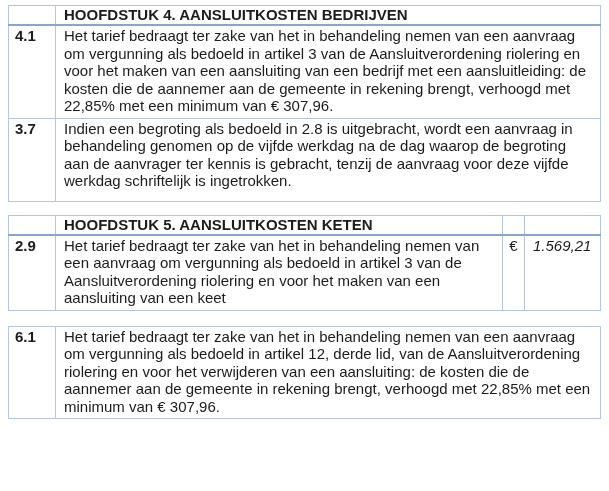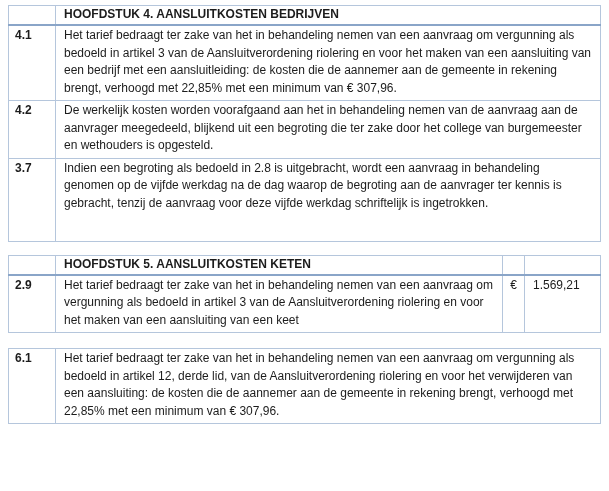--- a/index.html
+++ b/index.html
@@ -20,21 +20,21 @@
   table.tariff {
     border-collapse: collapse;
     table-layout: fixed;
     width: 593px;
   }
   table.tariff.t1 { margin-bottom: 13px; }
   table.tariff.t2 { margin-bottom: 15px; }
   td, th {
     border: 1px solid #b5c6dc;
     vertical-align: top;
-    font-size: 12px;
+    font-size: 15px;
     line-height: 17.5px;
     padding: 1px 8px 3px 8px;
     overflow: hidden;
   }
   th {
     text-align: left;
     font-weight: bold;
     border-bottom: 2px solid #8aa5c8;
     padding-top: 0;
     padding-bottom: 1px;
@@ -46,20 +46,21 @@
     padding-left: 6px;
   }
   td.cur {
     text-align: center;
     padding-left: 2px;
     padding-right: 2px;
   }
   td.amt {
     text-align: right;
     padding-right: 22px;
+    font-style: italic;
   }
   tr.tall-row td { height: 78px; }
   col.c-num { width: 47px; }
   col.c-cur { width: 22px; }
   col.c-amt { width: 76px; }
 </style>
 </head>
 <body>
 
 <div class="page">
@@ -70,24 +71,20 @@
         <col>
       </colgroup>
     <tbody>
         <tr>
       <th></th>
       <th>HOOFDSTUK 4. AANSLUITKOSTEN BEDRIJVEN</th>
     </tr>
     <tr>
       <td class="num">4.1</td>
       <td>Het tarief bedraagt ter zake van het in behandeling nemen van een aanvraag om vergunning als bedoeld in artikel 3 van de Aansluitverordening riolering en voor het maken van een aansluiting van een bedrijf met een aansluitleiding: de kosten die de aannemer aan de gemeente in rekening brengt, verhoogd met 22,85% met een minimum van € 307,96.</td>
-    </tr>
-    <tr>
-      <td class="num">4.2</td>
-      <td>De werkelijk kosten worden voorafgaand aan het in behandeling nemen van de aanvraag aan de aanvrager meegedeeld, blijkend uit een begroting die ter zake door het college van burgemeester en wethouders is opgesteld.</td>
     </tr>
     <tr class="tall-row">
       <td class="num">3.7</td>
       <td>Indien een begroting als bedoeld in 2.8 is uitgebracht, wordt een aanvraag in behandeling genomen op de vijfde werkdag na de dag waarop de begroting aan de aanvrager ter kennis is gebracht, tenzij de aanvraag voor deze vijfde werkdag schriftelijk is ingetrokken.</td>
     </tr>
   </tbody>
     </table>
 
   <table class="tariff t2">
     <colgroup>

